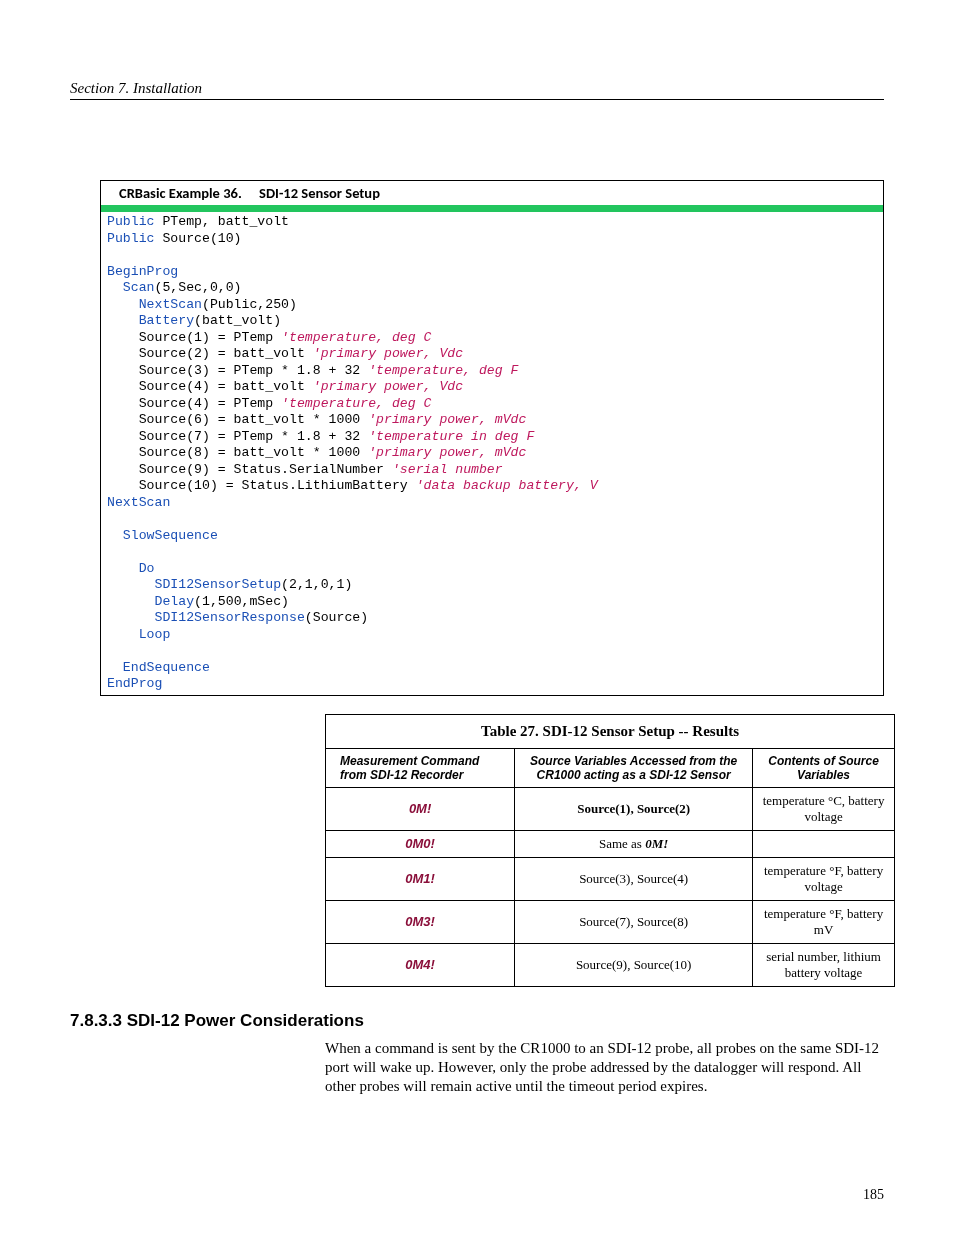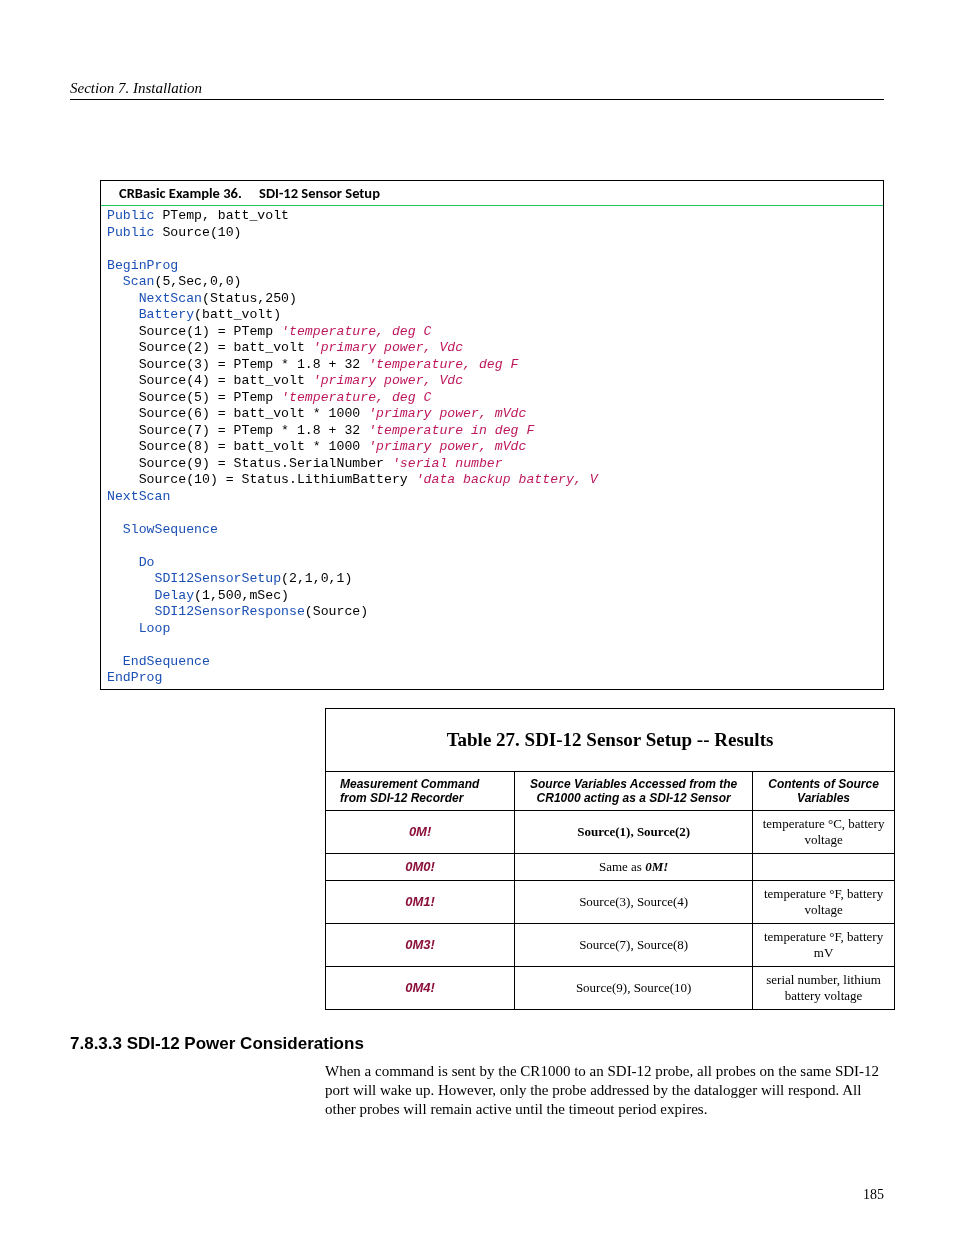--- a/index.html
+++ b/index.html
@@ -24,43 +24,43 @@
   .example-box {
     border: 1px solid #000;
     margin-left: 30px;
     margin-right: 0;
   }
   .example-title {
     font-family: Calibri, Arial, sans-serif;
     font-weight: bold;
     font-size: 14.5px;
     padding: 3px 10px 3px 18px;
-    border-bottom: 1px solid #22c55e;
+    border-bottom: 7px solid #22c55e;
   }
   .example-title .num { margin-right: 14px; }
   .code {
     font-family: Consolas, "Courier New", monospace;
     font-size: 13.2px;
     line-height: 1.25;
     white-space: pre;
     padding: 2px 6px 2px 6px;
     color: #000;
   }
   .kw { color: #1a4fb5; }
   .com { color: #be185d; font-style: italic; }
   .table-wrap {
     margin: 18px 0 0 255px;
     width: 570px;
     border: 1.5px solid #000;
   }
   .table-title {
     text-align: center;
     font-weight: bold;
-    font-size: 19px;
-    padding: 20px 0;
+    font-size: 15px;
+    padding: 8px 0;
     font-family: "Times New Roman", serif;
   }
   table.results {
     width: 100%;
     border-collapse: collapse;
     font-size: 13px;
   }
   table.results th, table.results td {
     border-top: 1px solid #000;
     padding: 5px 8px;
@@ -115,27 +115,27 @@
   <div class="example-box">
     <div class="example-title">
       <span class="num">CRBasic Example 36.</span>
       <span>SDI-12 Sensor Setup</span>
     </div>
 <div class="code"><span class="kw">Public</span><span> PTemp, batt_volt</span>
 <span class="kw">Public</span><span> Source(10)</span>
 
 <span class="kw">BeginProg</span>
   <span class="kw">Scan</span><span>(5,Sec,0,0)</span>
-    <span class="kw">NextScan</span><span>(Status,250)</span>
+    <span class="kw">NextScan</span><span>(Public,250)</span>
     <span class="kw">Battery</span><span>(batt_volt)</span>
 <span>    Source(1) = PTemp </span><span class="com">'temperature, deg C</span>
 <span>    Source(2) = batt_volt </span><span class="com">'primary power, Vdc</span>
 <span>    Source(3) = PTemp * 1.8 + 32 </span><span class="com">'temperature, deg F</span>
 <span>    Source(4) = batt_volt </span><span class="com">'primary power, Vdc</span>
-<span>    Source(5) = PTemp </span><span class="com">'temperature, deg C</span>
+<span>    Source(4) = PTemp </span><span class="com">'temperature, deg C</span>
 <span>    Source(6) = batt_volt * 1000 </span><span class="com">'primary power, mVdc</span>
 <span>    Source(7) = PTemp * 1.8 + 32 </span><span class="com">'temperature in deg F</span>
 <span>    Source(8) = batt_volt * 1000 </span><span class="com">'primary power, mVdc</span>
 <span>    Source(9) = Status.SerialNumber </span><span class="com">'serial number</span>
 <span>    Source(10) = Status.LithiumBattery </span><span class="com">'data backup battery, V</span>
 <span class="kw">NextScan</span>
 
   <span class="kw">SlowSequence</span>
 
     <span class="kw">Do</span>

